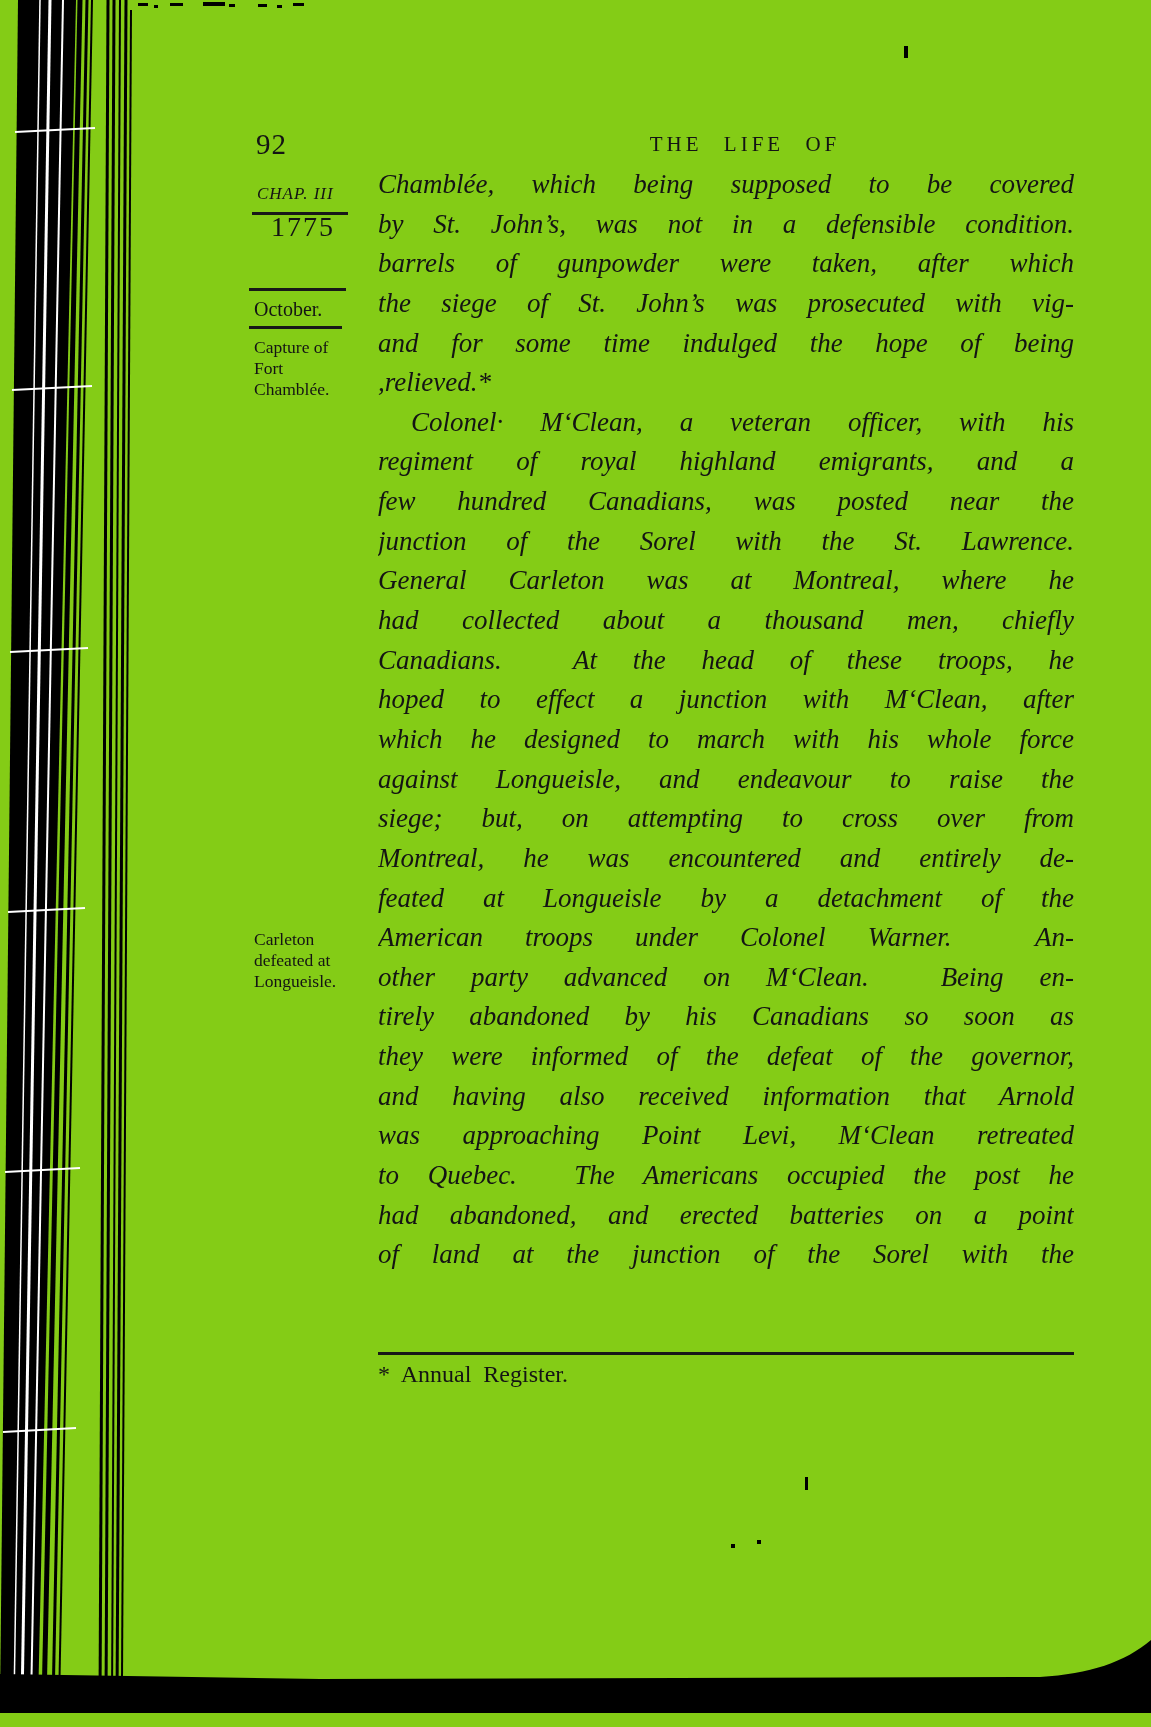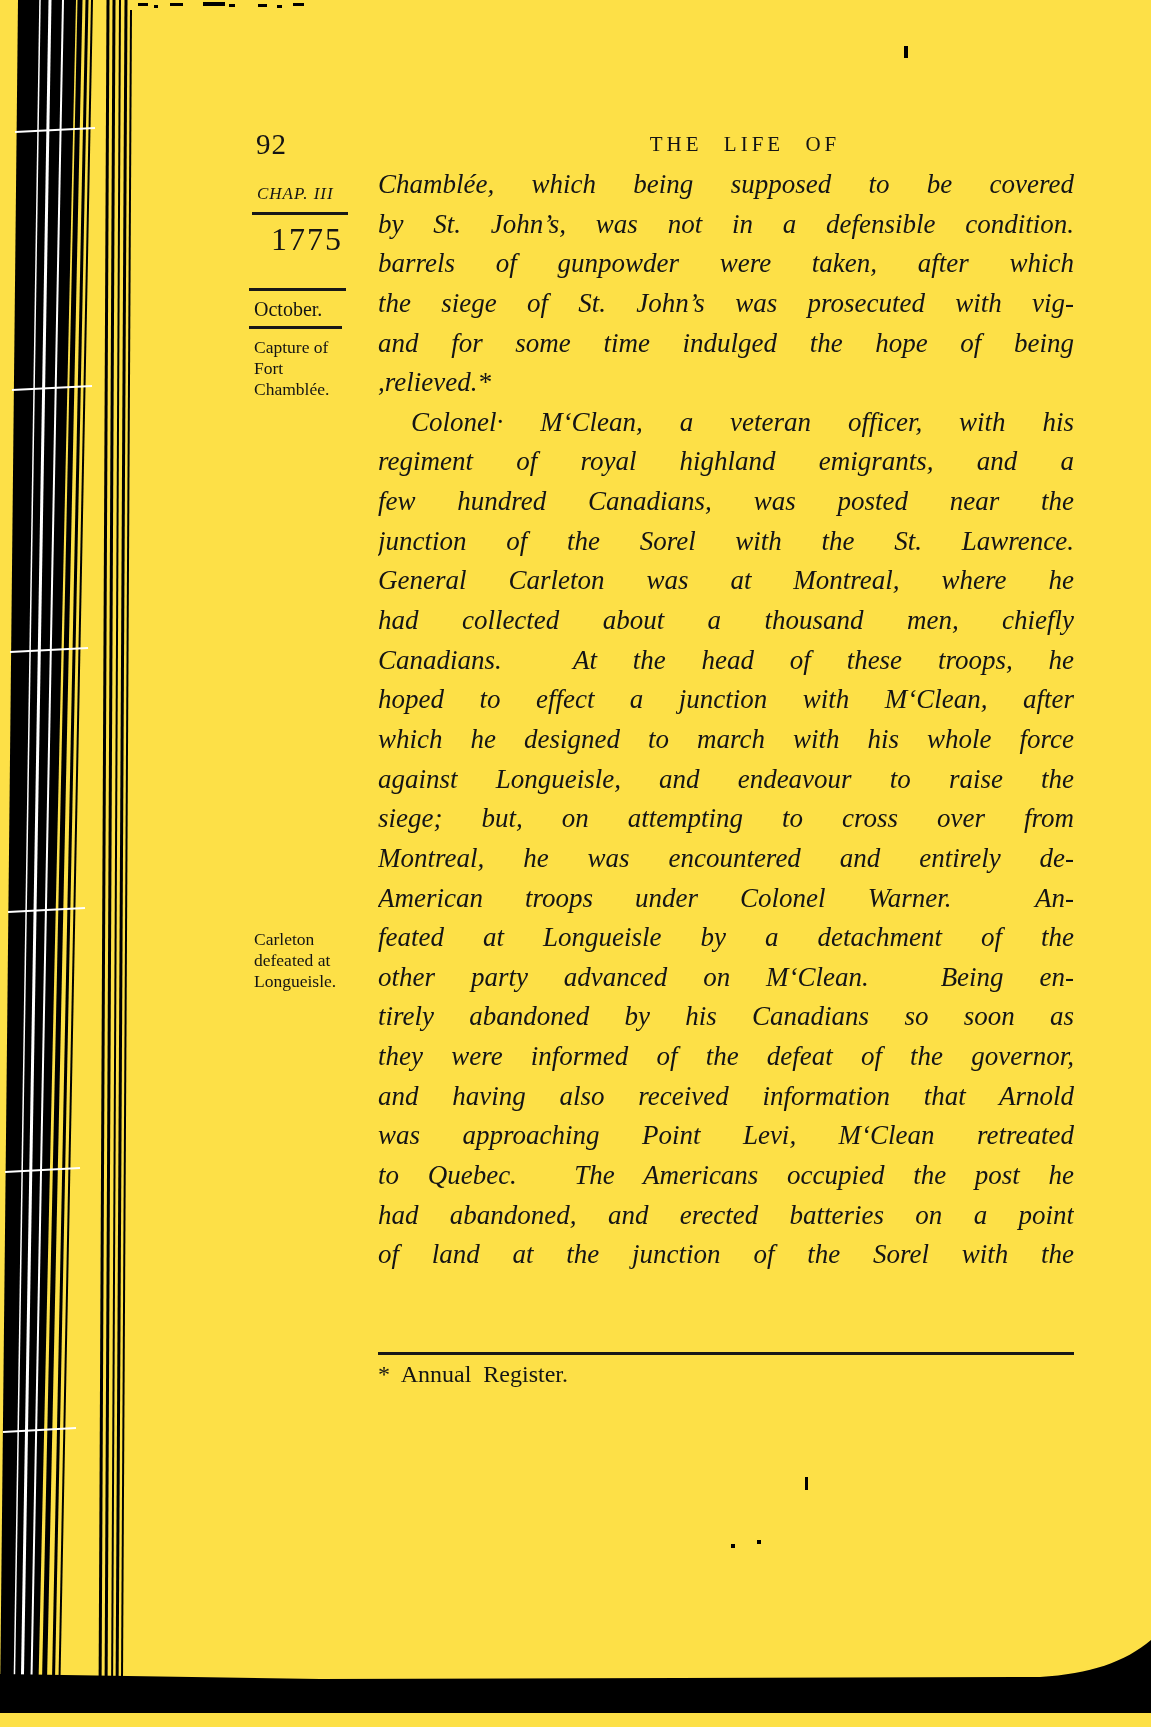--- a/index.html
+++ b/index.html
@@ -3,42 +3,42 @@
 <meta charset="utf-8">
 <style>
   html,body{margin:0;padding:0;}
   body{
     width:1151px;height:1727px;
     background:#ffffff;
     overflow:hidden;
     font-family:"Liberation Serif","DejaVu Serif",serif;
     color:#141414;
   }
-  .page{position:absolute;left:0;top:0;width:1151px;height:1727px;background:#fde047;}
+  .page{position:absolute;left:0;top:0;width:1151px;height:1727px;background:#84cc16;}
   .artifacts{position:absolute;left:0;top:0;pointer-events:none;}
   .page-number{
     position:absolute;left:256px;top:128px;
     font-size:29px;letter-spacing:1px;
   }
   .running-header{
     position:absolute;left:645px;top:132px;width:200px;
     font-size:21px;letter-spacing:4px;word-spacing:12px;
     text-align:center;white-space:nowrap;
   }
   .chap-label{
     position:absolute;left:257px;top:184px;
     font-size:17px;letter-spacing:1px;font-style:italic;
   }
   .mrule{position:absolute;height:3px;background:#181818;}
   .rule-chap{left:252px;top:212px;width:96px;}
   .rule-oct-top{left:249px;top:288px;width:97px;}
   .rule-oct-bottom{left:249px;top:326px;width:93px;}
   .year-label{
-    position:absolute;left:271px;top:221px;
-    font-size:32px;letter-spacing:2px;
+    position:absolute;left:271px;top:211px;
+    font-size:28px;letter-spacing:2px;
   }
   .month-label{
     position:absolute;left:254px;top:298px;
     font-size:20px;
   }
   .side-note{
     position:absolute;left:254px;width:120px;
     font-size:17.5px;line-height:20.8px;
   }
   .note-capture{top:337px;}
@@ -150,22 +150,22 @@
     <div class="bl">few hundred Canadians, was posted near the</div>
     <div class="bl">junction of the Sorel with the St. Lawrence.</div>
     <div class="bl">General Carleton was at Montreal, where he</div>
     <div class="bl">had collected about a thousand men, chiefly</div>
     <div class="bl">Canadians.&nbsp; At the head of these troops, he</div>
     <div class="bl">hoped to effect a junction with M‘Clean, after</div>
     <div class="bl">which he designed to march with his whole force</div>
     <div class="bl">against Longueisle, and endeavour to raise the</div>
     <div class="bl">siege; but, on attempting to cross over from</div>
     <div class="bl">Montreal, he was encountered and entirely de-</div>
+    <div class="bl">feated at Longueisle by a detachment of the</div>
     <div class="bl">American troops under Colonel Warner.&nbsp; An-</div>
-    <div class="bl">feated at Longueisle by a detachment of the</div>
     <div class="bl">other party advanced on M‘Clean.&nbsp; Being en-</div>
     <div class="bl">tirely abandoned by his Canadians so soon as</div>
     <div class="bl">they were informed of the defeat of the governor,</div>
     <div class="bl">and having also received information that Arnold</div>
     <div class="bl">was approaching Point Levi, M‘Clean retreated</div>
     <div class="bl">to Quebec.&nbsp; The Americans occupied the post he</div>
     <div class="bl">had abandoned, and erected batteries on a point</div>
     <div class="bl">of land at the junction of the Sorel with the</div>
   </div>
 

